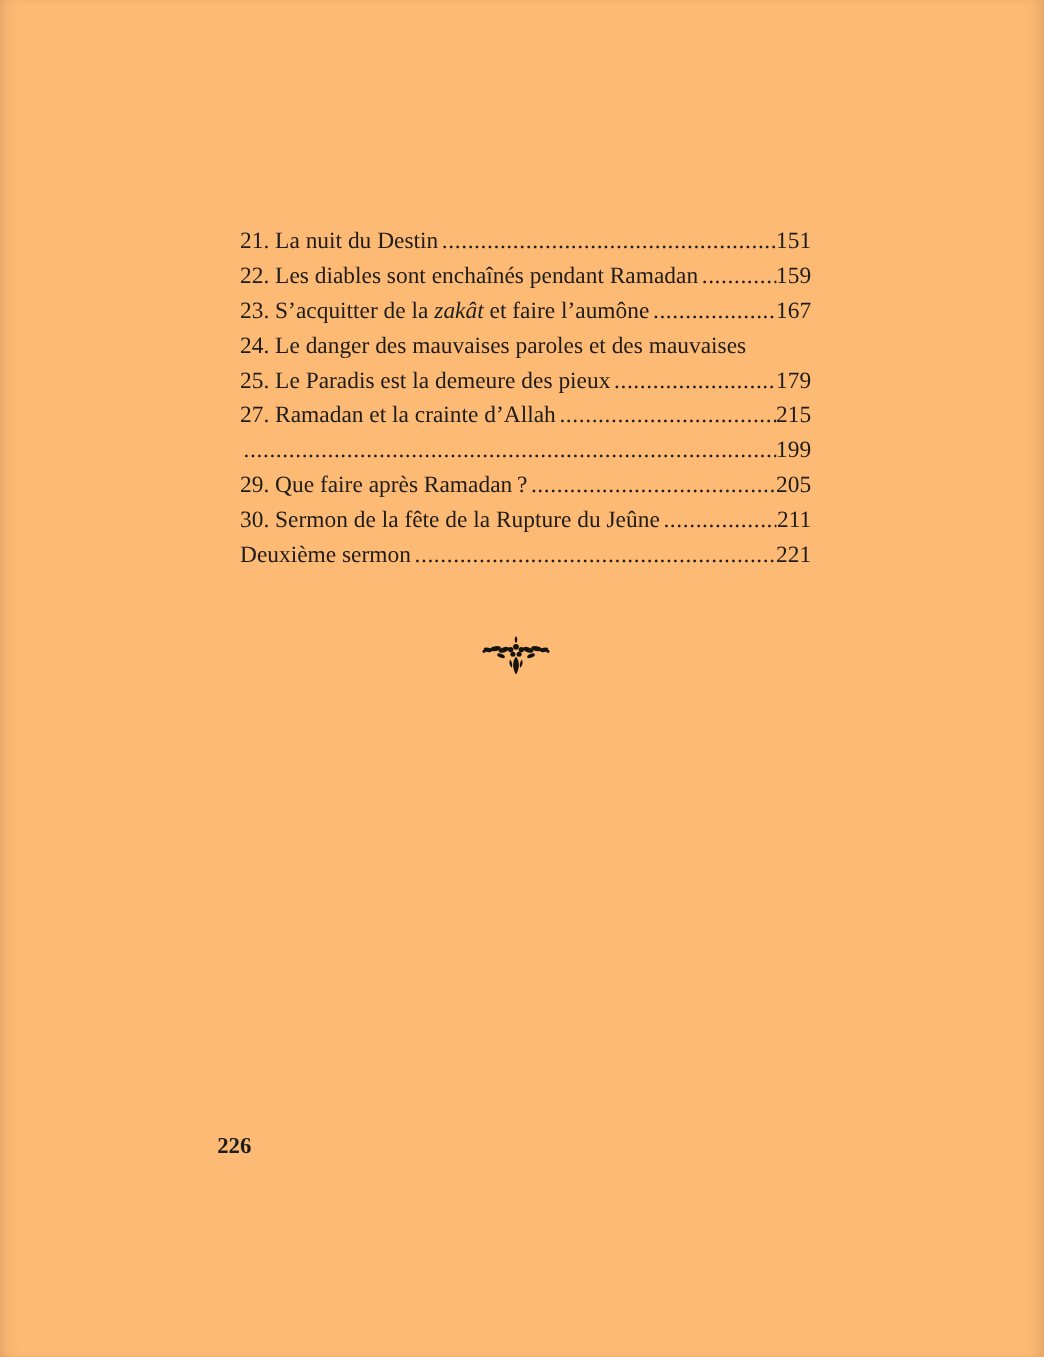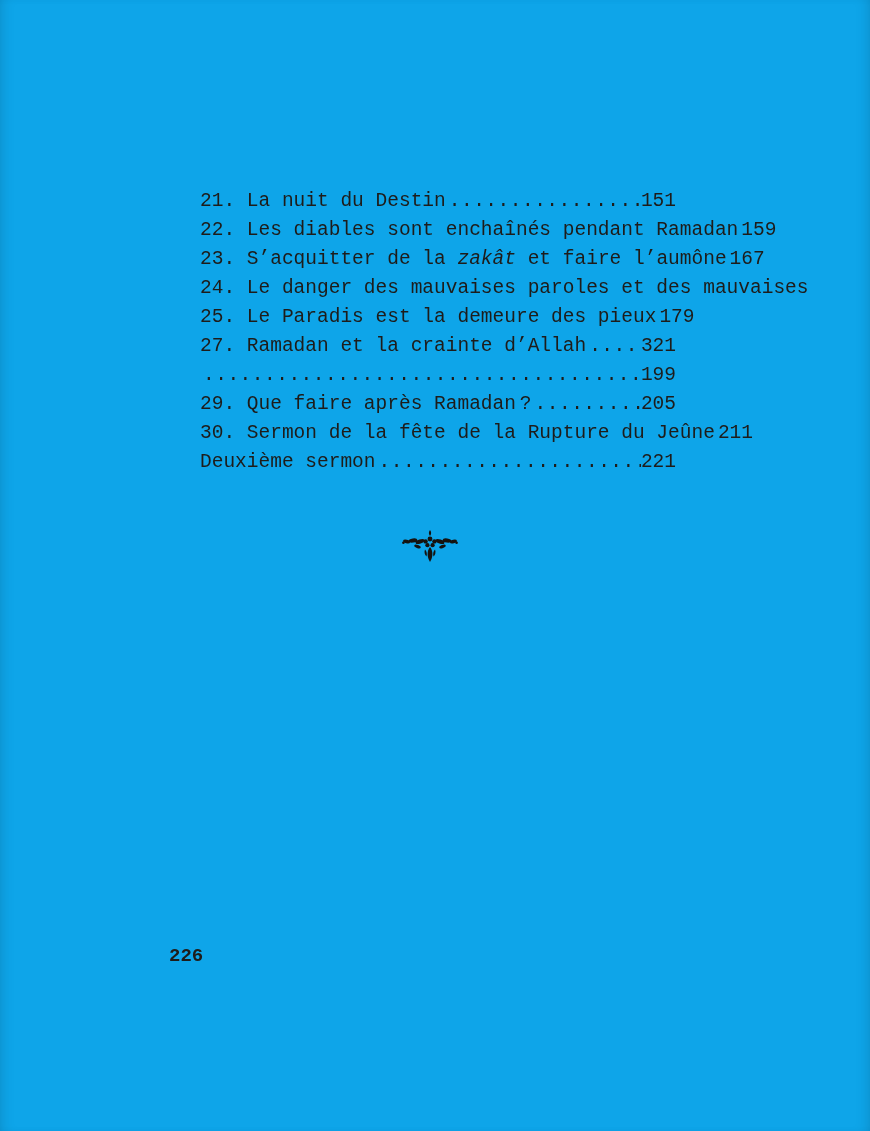--- a/index.html
+++ b/index.html
@@ -1,21 +1,21 @@
 <!DOCTYPE html>
 <html><head>
 <meta charset="utf-8">
 <style>
   html, body { margin: 0; padding: 0; background: #ffffff; }
   .page {
     position: relative;
     width: 870px;
     height: 1131px;
-    background: #0ea5e9;
-    font-family: Liberation Mono, monospace;
+    background: #fdba74;
+    font-family: Liberation Serif, serif;
     color: #1e1c1a;
     overflow: hidden;
     box-shadow: inset 10px 0 16px -12px rgba(0,0,0,0.22),
                 inset -10px 0 16px -12px rgba(0,0,0,0.22);
   }
   .toc {
     position: absolute;
     left: 200px;
     top: 187px;
     width: 476px;
@@ -42,21 +42,21 @@
   .toc-page { flex: 0 0 auto; }
   .ornament {
     position: absolute;
     left: 401px;
     top: 529px;
     width: 58px;
     height: 36px;
   }
   .folio {
     position: absolute;
-    left: 169px;
+    left: 181px;
     top: 944px;
     font-size: 19px;
     font-weight: bold;
     line-height: 24px;
   }
 </style>
 </head>
 <body>
 
 <div class="page">
@@ -89,21 +89,21 @@
     <div class="toc-row">
       <span class="toc-label">25. Le Paradis est la demeure des pieux</span>
       <span class="toc-leader"></span>
       <span class="toc-page">179</span>
     </div>
 
 
     <div class="toc-row">
       <span class="toc-label">27. Ramadan et la crainte d’Allah</span>
       <span class="toc-leader"></span>
-      <span class="toc-page">321</span>
+      <span class="toc-page">215</span>
     </div>
 
     <div class="toc-row">
       <span class="toc-leader"></span>
       <span class="toc-page">199</span>
     </div>
 
     <div class="toc-row">
       <span class="toc-label">29. Que faire après Ramadan ?</span>
       <span class="toc-leader"></span>

